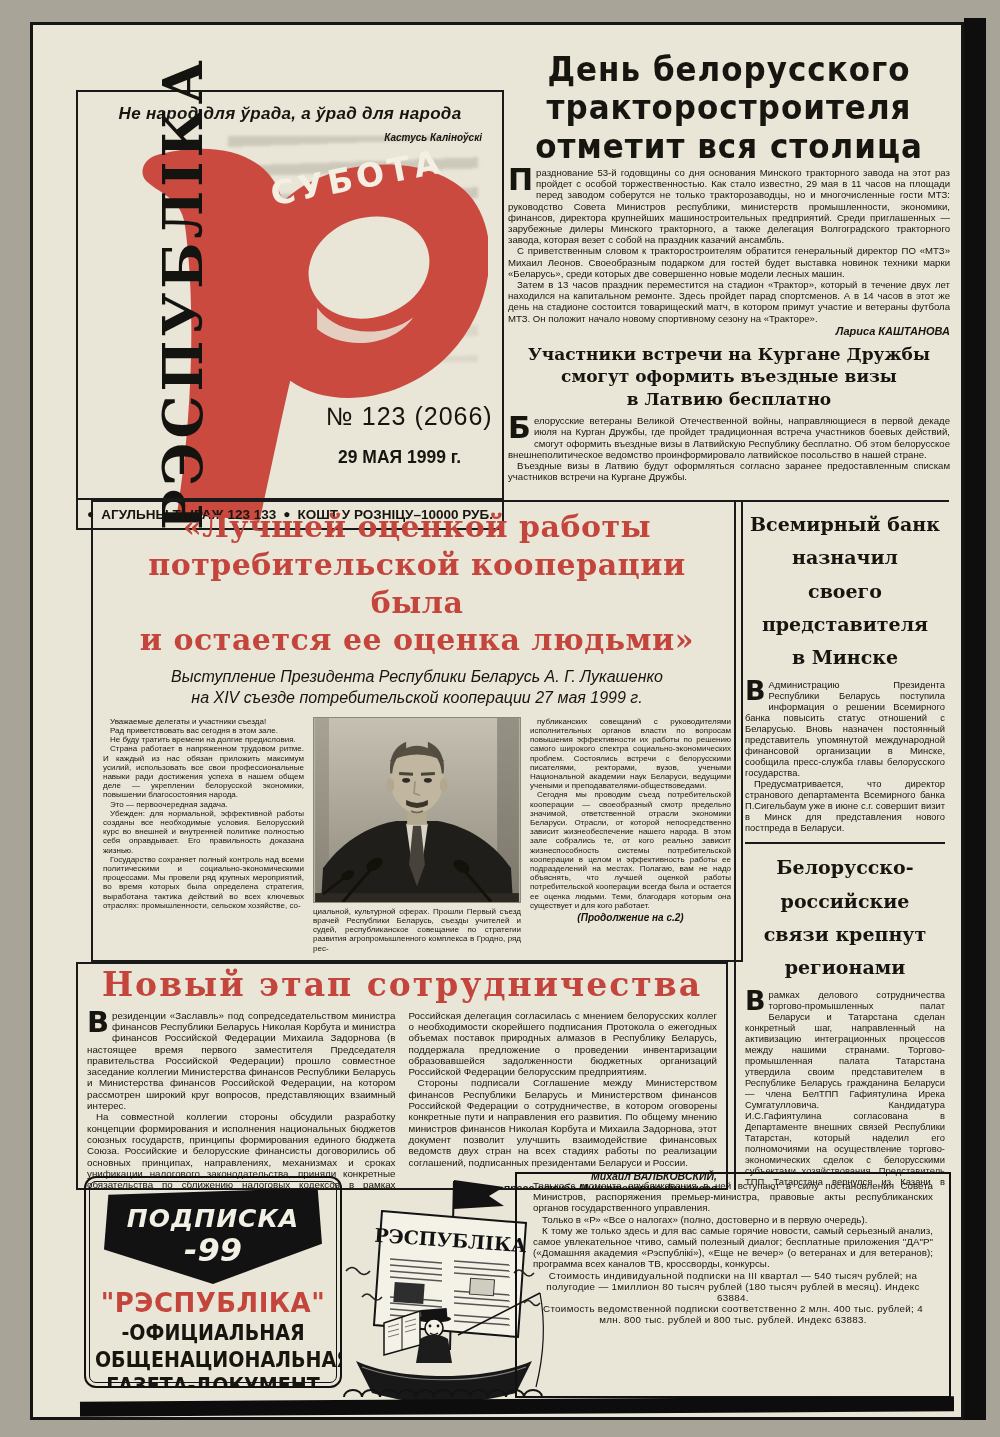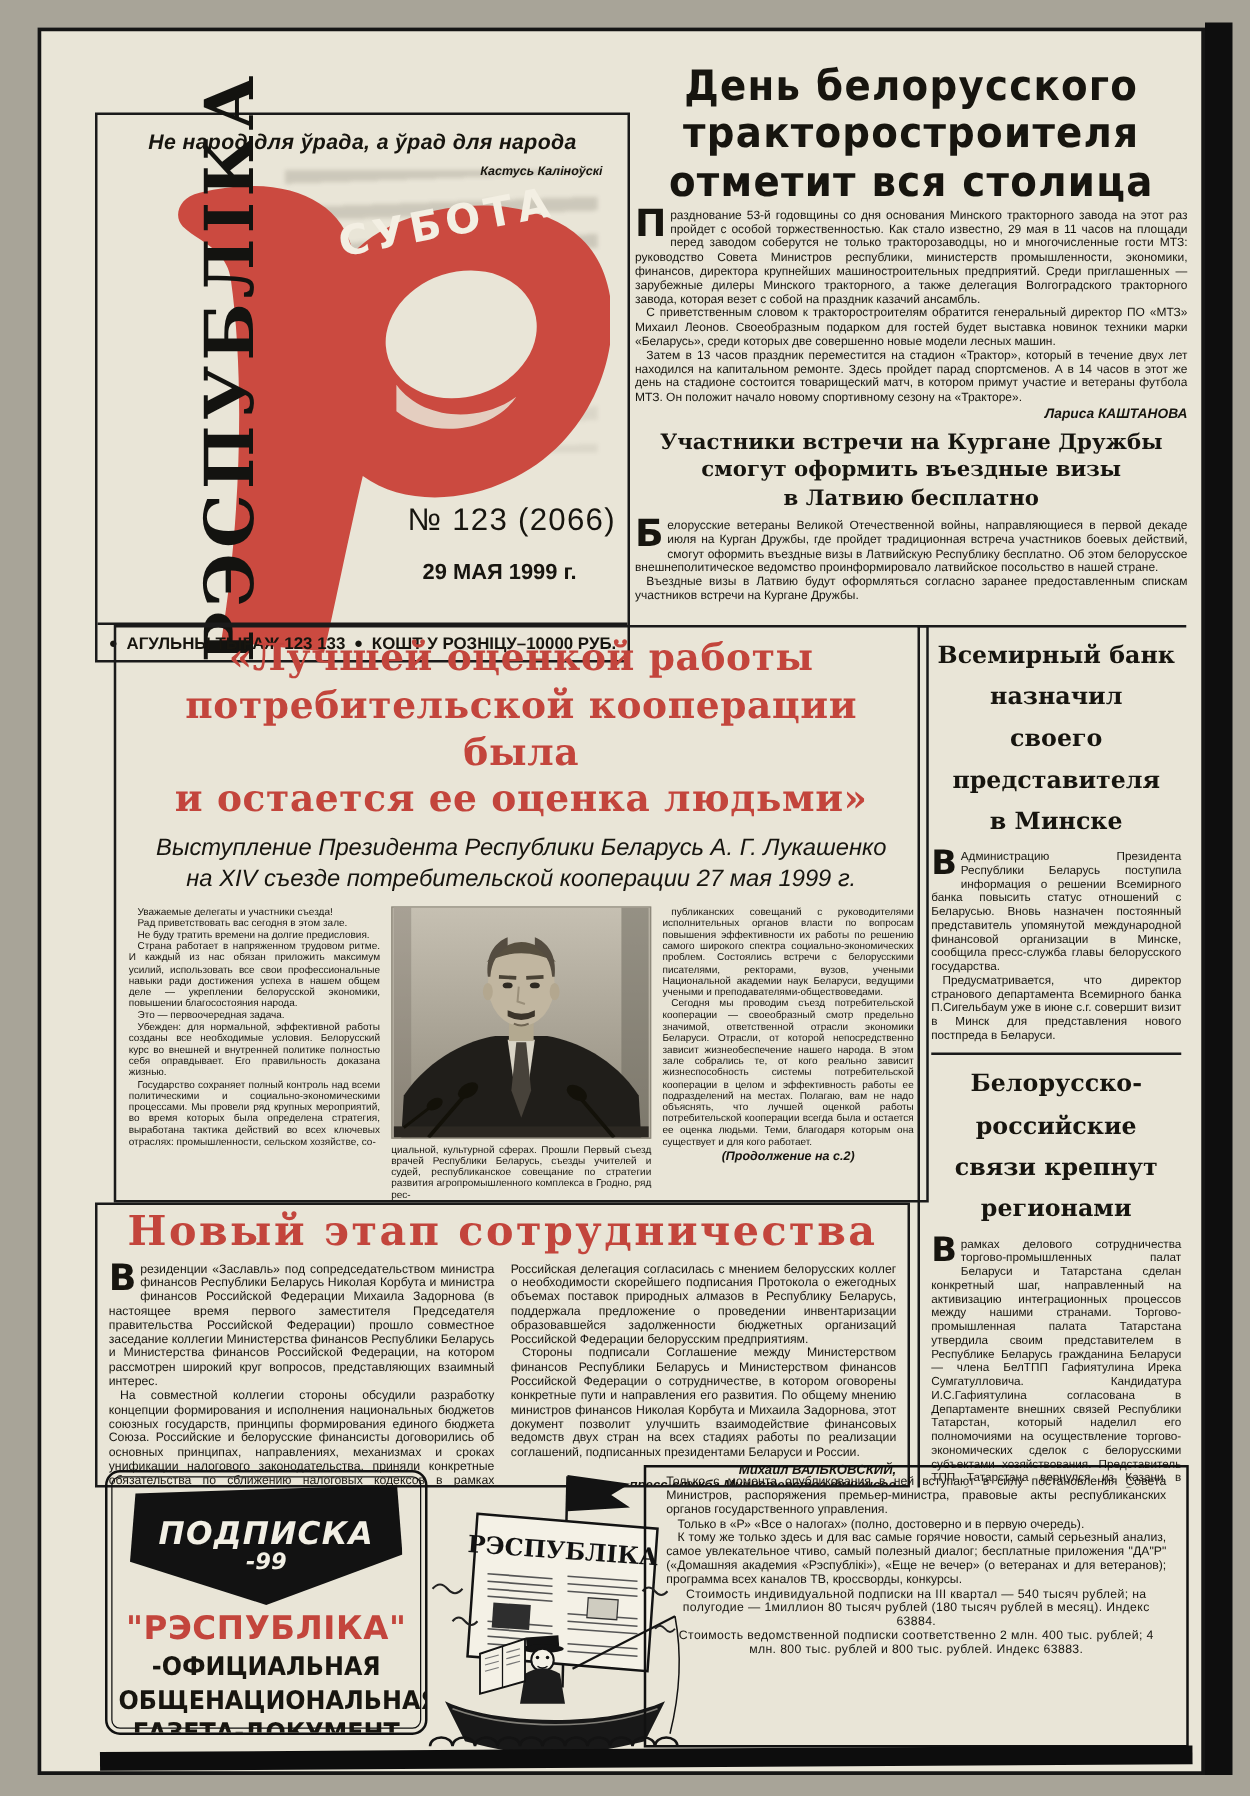--- a/index.html
+++ b/index.html
@@ -64,21 +64,21 @@
   }
   .visa-body{margin-top:5px;font-size:9.6px;line-height:11.2px;}
   .visa-body .dropcap{font-size:30px;}
   
   .speech{position:absolute;left:58px;top:475px;width:652px;height:462px;border:2px solid #1a1a1a;
     box-sizing:border-box;padding:6px 10px;overflow:hidden;}
   .h-speech{
     font-family:"DejaVu Serif",serif;font-weight:bold;color:#c3453c;
     font-size:30px;line-height:1.26;text-align:center;letter-spacing:.5px;
   }
-  .speech-sub{font-style:italic;font-size:19px;line-height:1.3;text-align:center;margin-top:8px;}
+  .speech-sub{font-style:italic;font-size:16px;line-height:1.3;text-align:center;margin-top:8px;}
   .speech-cols{display:flex;gap:9px;margin-top:8px;height:268px;overflow:hidden;}
   .speech-col{flex:1;font-size:8px;line-height:9.2px;text-align:justify;}
   .speech-col p{text-indent:7px;}
   .photo-wrap{width:208px;flex:none;}
   .photo-svg{width:206px;height:184px;border:1px solid #8d887b;display:block;background:#b7b1a3;}
   .caption{margin-top:4px;font-size:8px;line-height:9.2px;text-align:justify;}
   .more-note{text-align:center;font-weight:bold;font-style:italic;font-size:10px;margin-top:3px;}
   
   .sidebar{position:absolute;left:701px;top:475px;width:215px;height:690px;
     border-left:2px solid #1a1a1a;border-top:2px solid #1a1a1a;box-sizing:border-box;
@@ -99,21 +99,21 @@
   
   .ad-left{position:absolute;left:51px;top:1151px;width:258px;height:212px;
     border:2px solid #111;border-radius:12px;outline:1px solid #111;outline-offset:-6px;
     box-sizing:border-box;text-align:center;padding-top:8px;overflow:hidden;}
   .podpiska{
     margin:2px auto 0;width:218px;height:96px;background:#121212;color:#f2efe4;
     clip-path:polygon(2% 7%, 98% 0%, 100% 58%, 50% 100%, 0% 64%);
     display:flex;flex-direction:column;align-items:center;justify-content:center;
   }
   .podpiska .t1{font-family:"DejaVu Sans",sans-serif;font-weight:bold;font-style:italic;font-size:25px;letter-spacing:1px;}
-  .podpiska .t2{font-family:"DejaVu Sans",sans-serif;font-weight:bold;font-style:italic;font-size:18px;margin-top:-2px;text-align:right;}
+  .podpiska .t2{font-family:"DejaVu Sans",sans-serif;font-weight:bold;font-style:italic;font-size:32px;margin-top:-2px;text-align:right;}
   .ad-brand{color:#c3453c;font-family:"DejaVu Sans",sans-serif;font-weight:bold;font-size:26px;margin-top:4px;letter-spacing:.5px;}
   .ad-lines{font-family:"DejaVu Sans",sans-serif;font-weight:bold;font-size:20.5px;line-height:1.3;
     transform:scaleX(.93);transform-origin:center;margin-top:2px;}
   .boat-wrap{position:absolute;left:305px;top:1150px;width:212px;height:230px;}
   .ad-right{position:absolute;left:482px;top:1147px;width:436px;height:226px;border:2px solid #111;
     box-sizing:border-box;padding:6px 16px;font-size:9.8px;line-height:11.2px;text-align:justify;overflow:hidden;}
   .ad-right p{text-indent:9px;}
   .ad-right p.first{text-indent:0;}
   .ad-right p.cost{font-weight:normal;text-align:center;text-indent:0;letter-spacing:.3px;}
   .black-band{position:absolute;left:47px;top:1374px;width:874px;height:15px;background:#0d0d0d;transform:rotate(-.35deg);}

